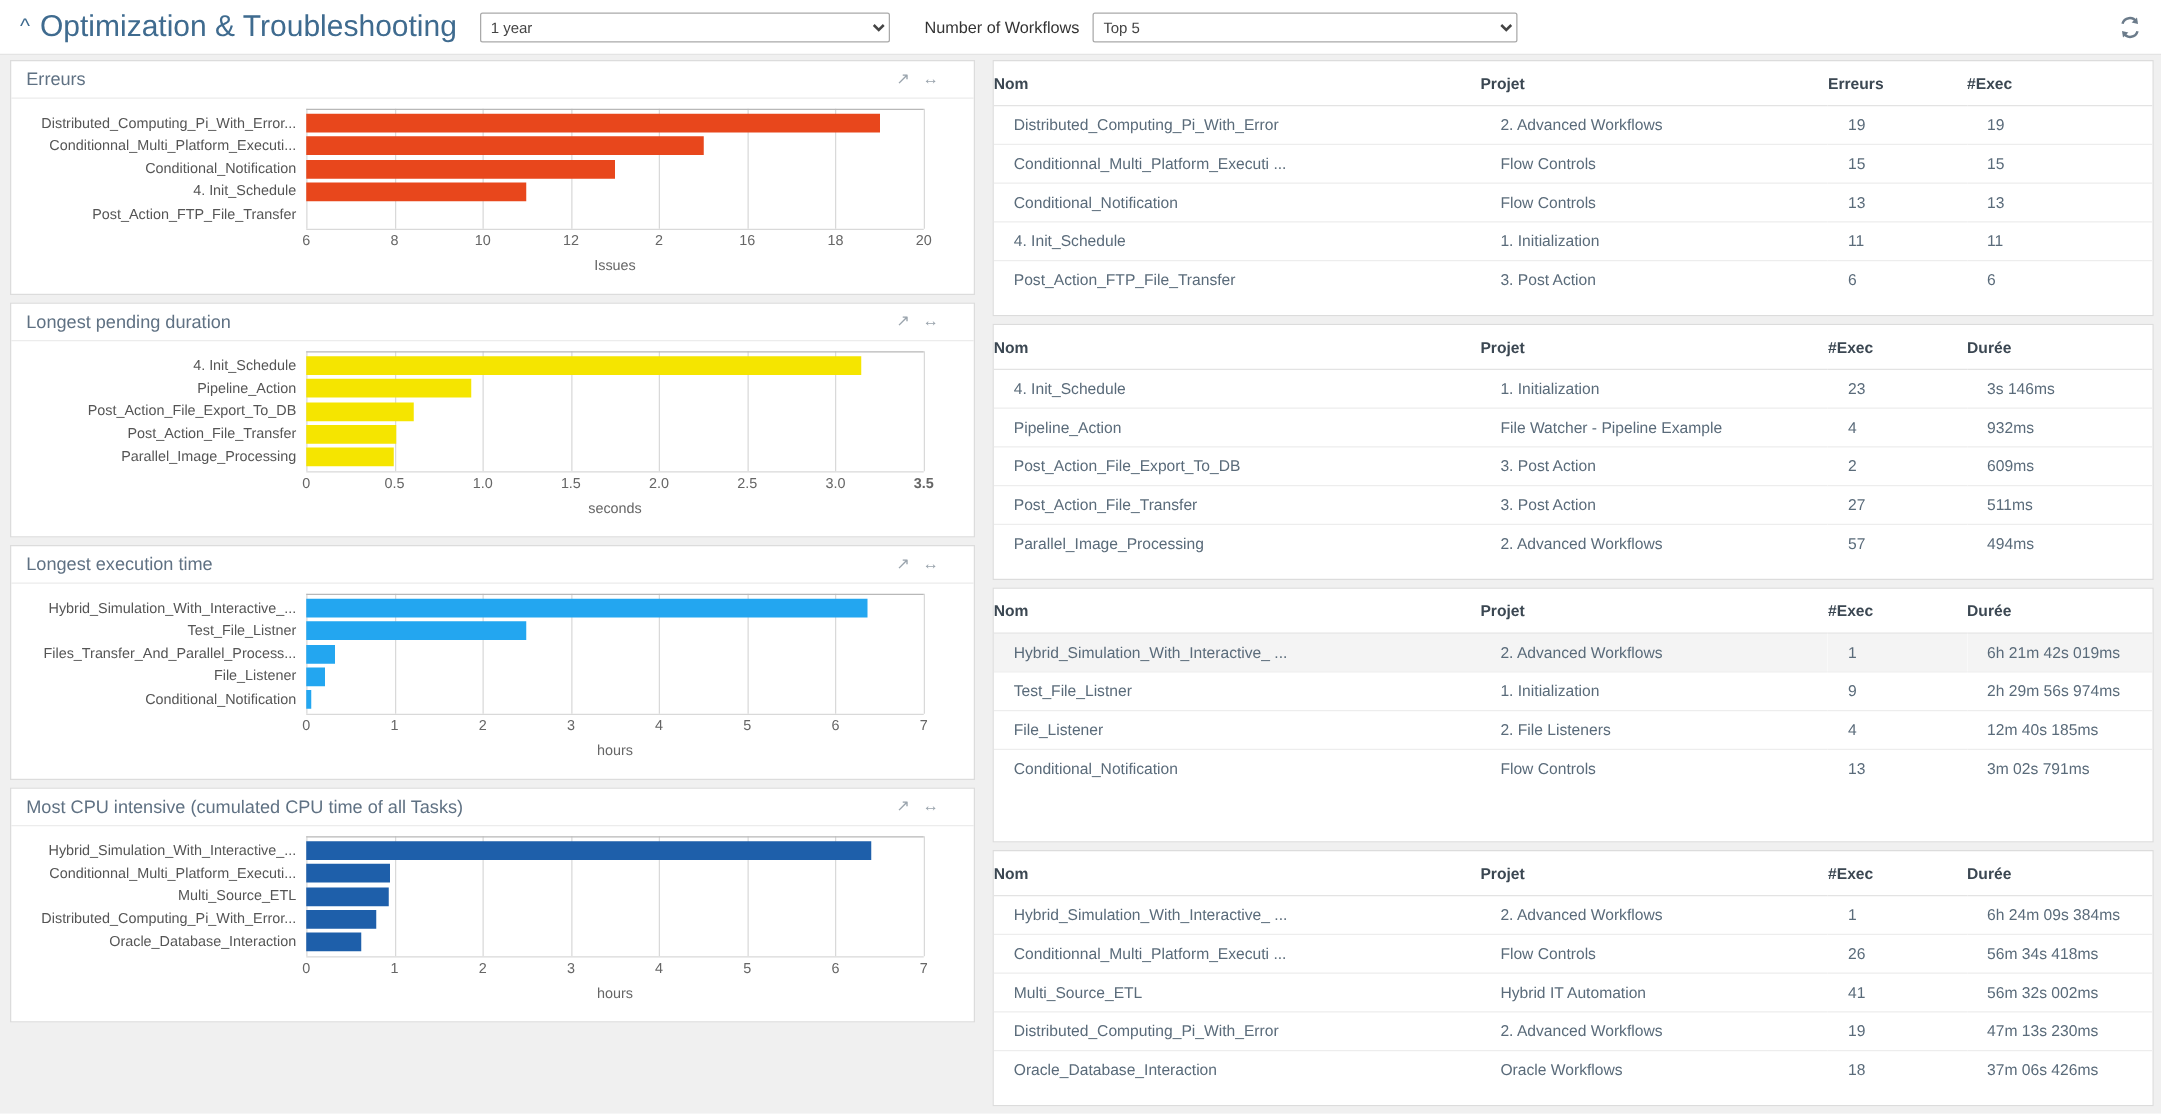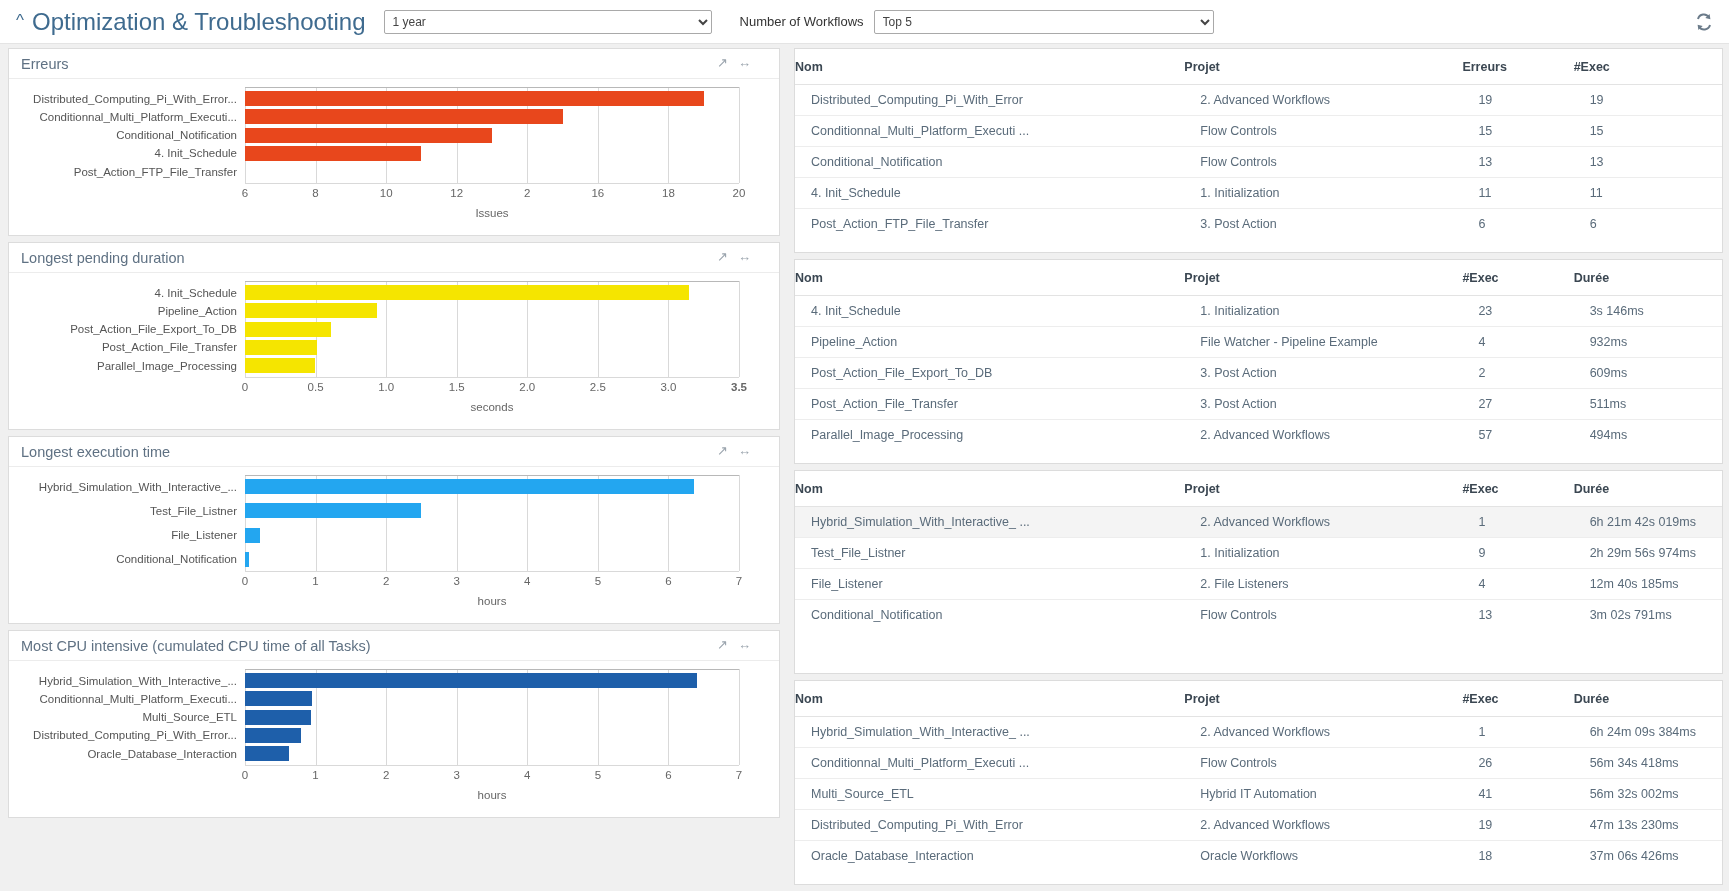--- a/index.html
+++ b/index.html
@@ -443,20 +443,26 @@
                   <div class="bar-fill" title="Hybrid_Simulation_With_Interactive_...: 6.362" style="width: 90.8857%; background: rgb(35, 166, 240);"></div>
                 </div>
               </div>
               <div class="bar-row">
                 <div class="bar-label">Test_File_Listner</div>
                 <div class="bar-track">
                   <div class="bar-fill" title="Test_File_Listner: 2.499" style="width: 35.7%; background: rgb(35, 166, 240);"></div>
                 </div>
               </div>
               <div class="bar-row">
+                <div class="bar-label">Files_Transfer_And_Parallel_Process...</div>
+                <div class="bar-track">
+                  <div class="bar-fill" title="Files_Transfer_And_Parallel_Process...: 0.32" style="width: 4.57143%; background: rgb(35, 166, 240);"></div>
+                </div>
+              </div>
+              <div class="bar-row">
                 <div class="bar-label">File_Listener</div>
                 <div class="bar-track">
                   <div class="bar-fill" title="File_Listener: 0.211" style="width: 3.01429%; background: rgb(35, 166, 240);"></div>
                 </div>
               </div>
               <div class="bar-row">
                 <div class="bar-label">Conditional_Notification</div>
                 <div class="bar-track">
                   <div class="bar-fill" title="Conditional_Notification: 0.05" style="width: 0.714286%; background: rgb(35, 166, 240);"></div>
                 </div>

